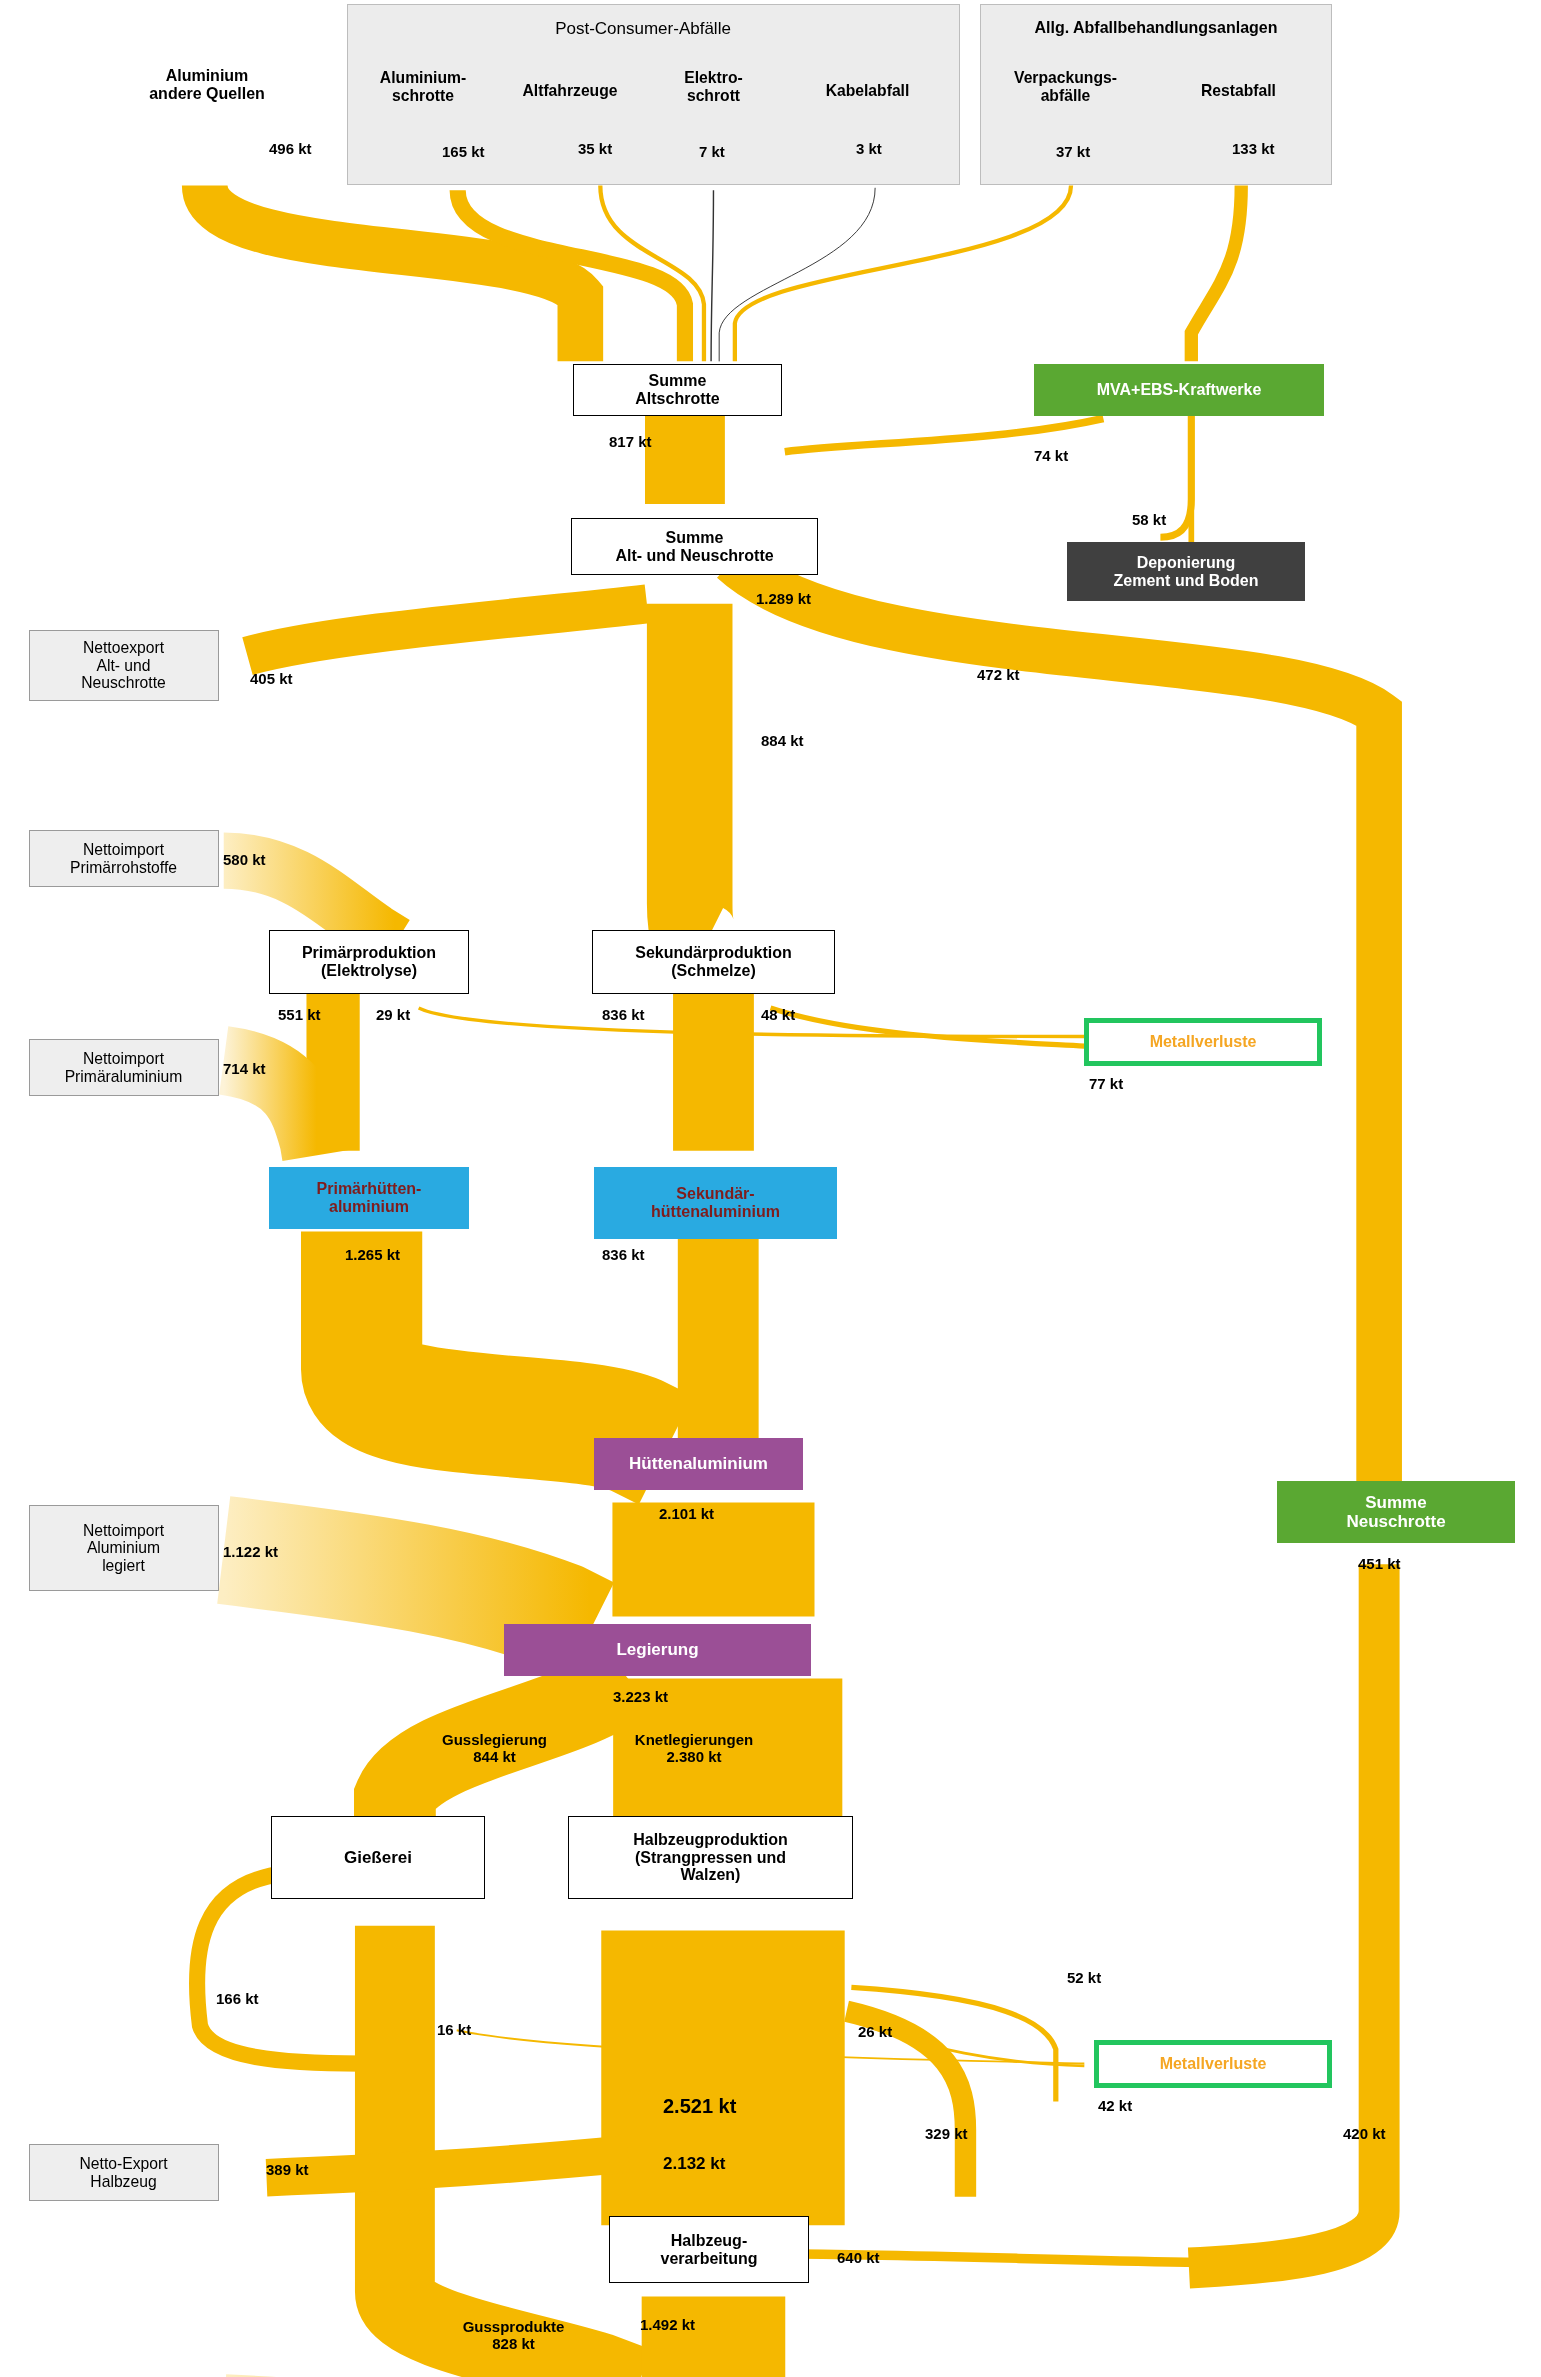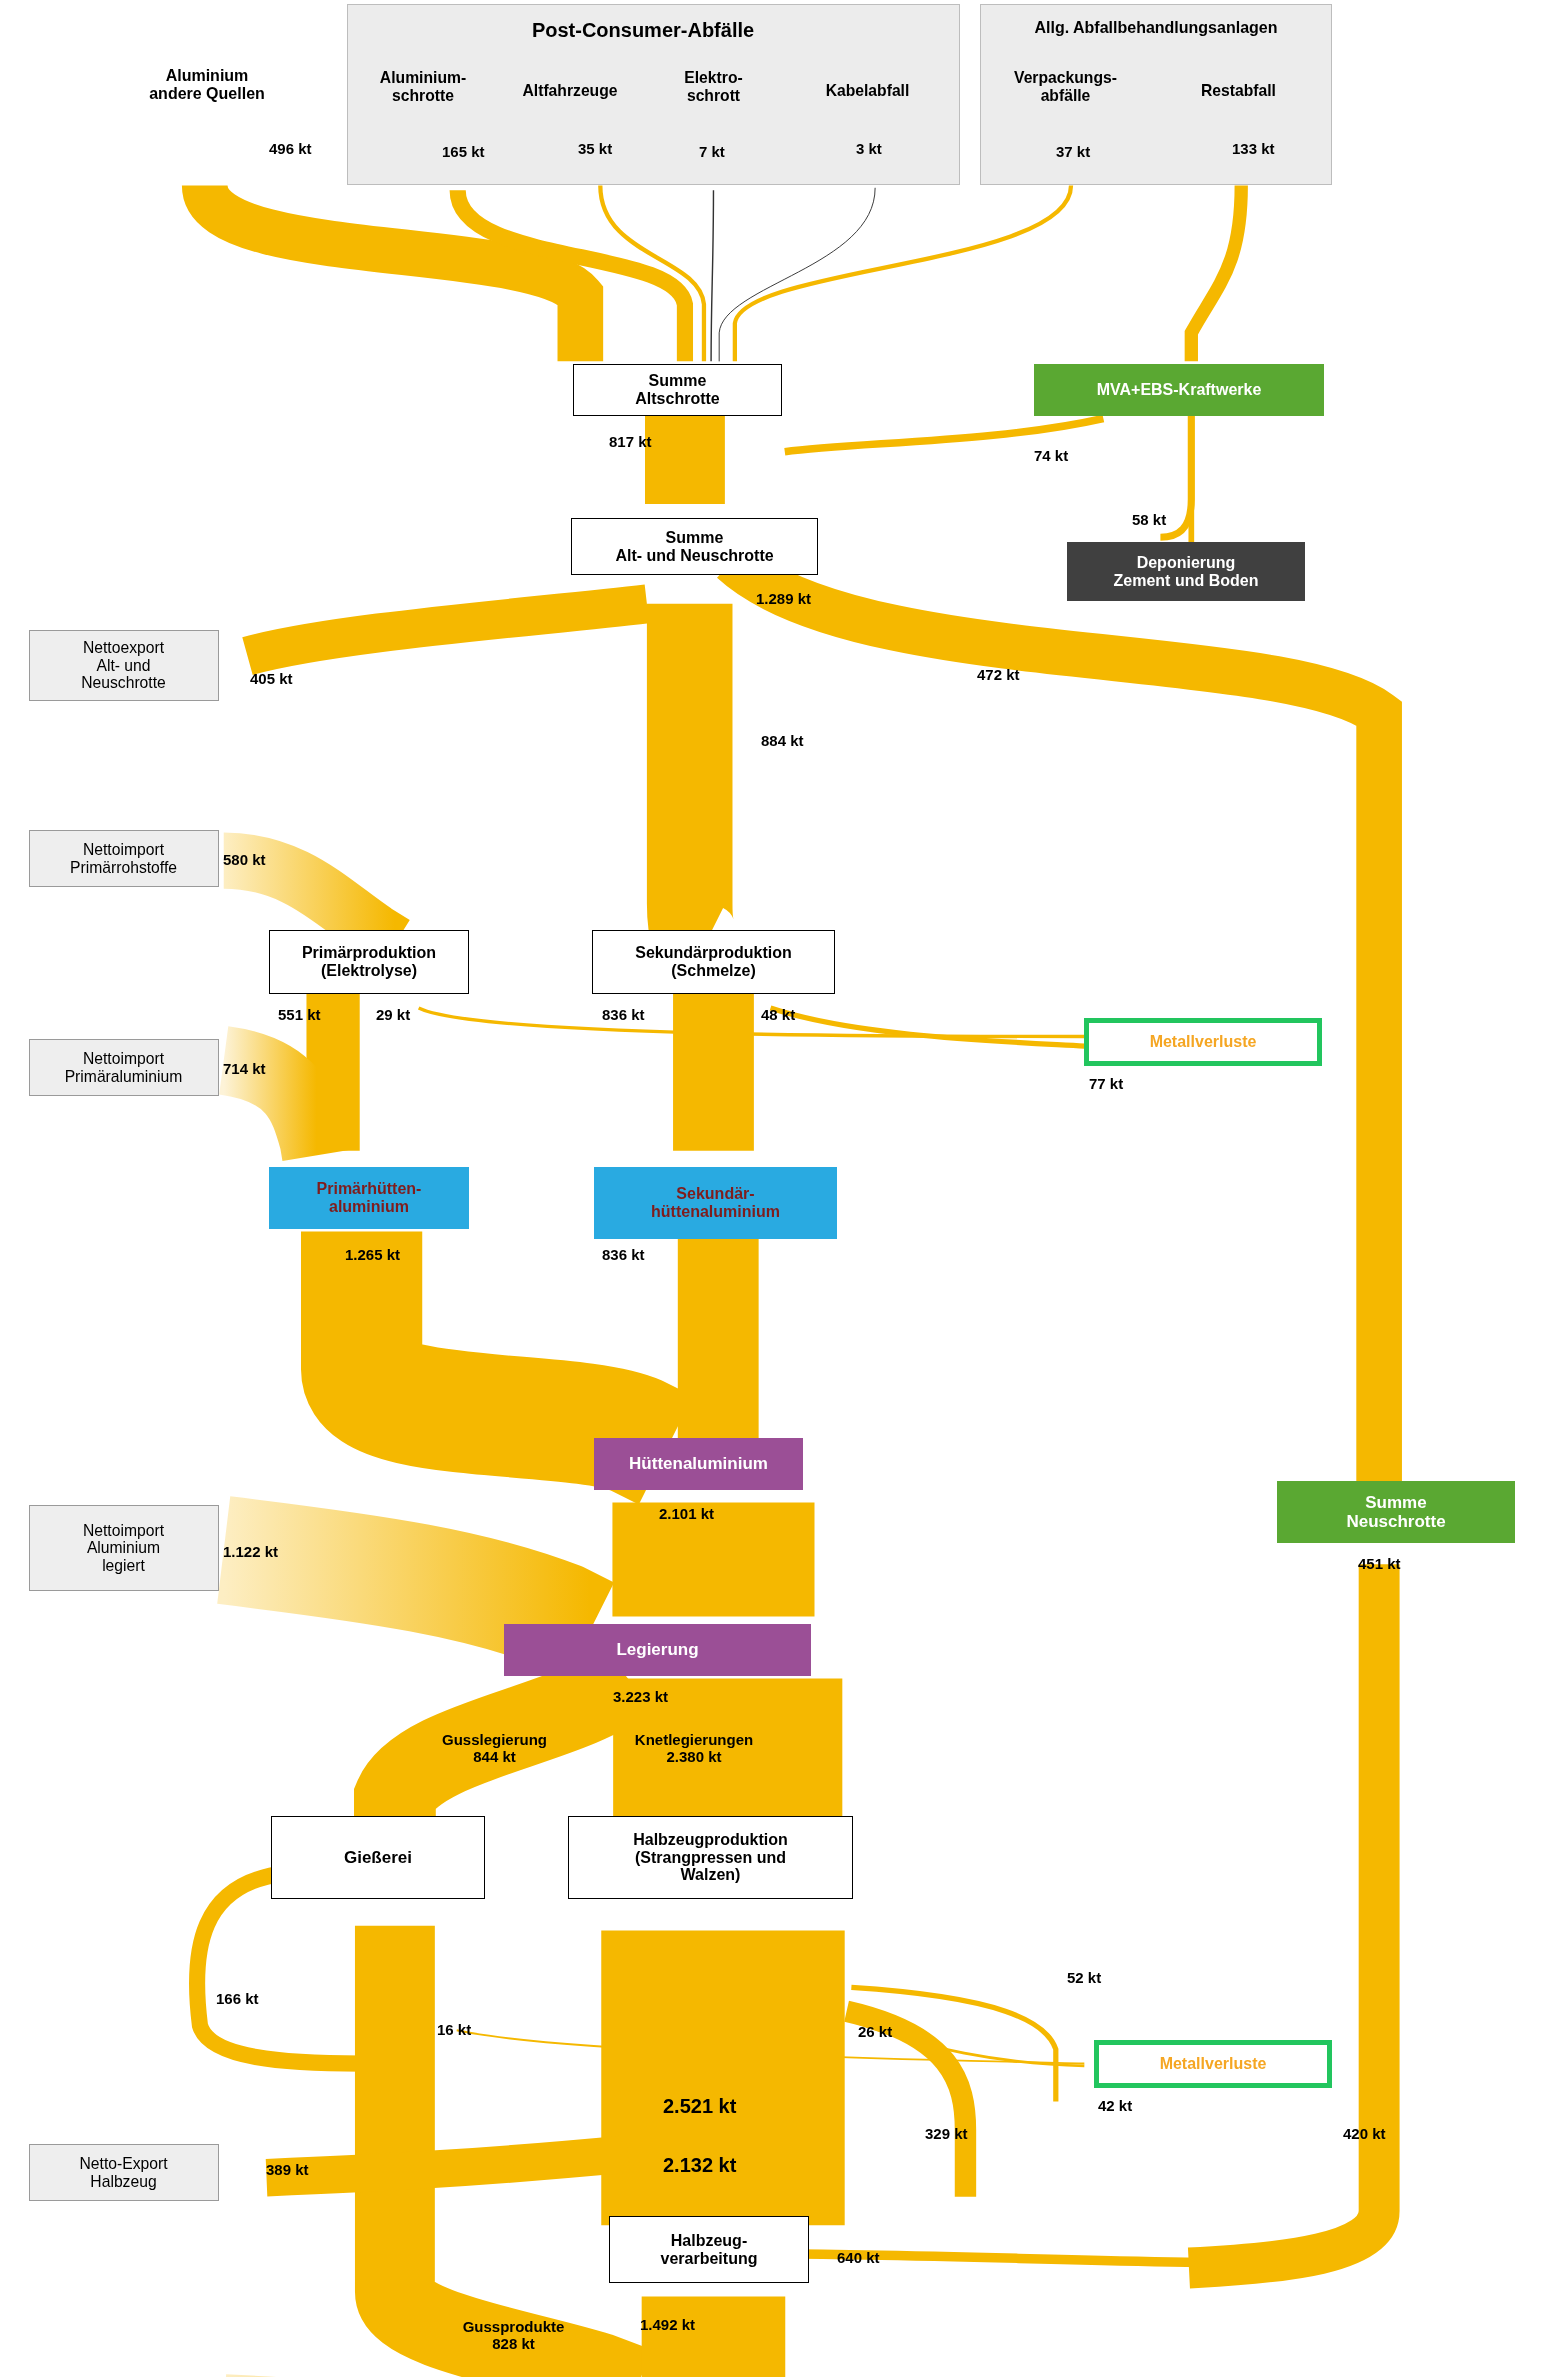--- a/index.html
+++ b/index.html
@@ -126,21 +126,21 @@
       <path d="M 1530,5540 C 1800,5620 2160,5680 2160,5790 L 2160,5880" stroke-width="43"></path>
 
       <path d="M 1560,5530 C 1900,5600 2560,5680 2560,5790 L 2560,5880" stroke-width="29"></path>
 
       <path d="M 1580,5520 C 2000,5580 2960,5660 2960,5790 L 2960,5880" stroke-width="36"></path>
     </g>
   </svg>
 
   <div class="grpbox" style="left:347px;top:3.8px;width:613px;height:181px;"></div>
   <div class="grpbox" style="left:980px;top:3.8px;width:352px;height:181px;"></div>
-  <div class="lbl" style="left:347px;top:19px;width:592px;font-size:20px;font-weight:bold;">Post-Consumer-Abfälle</div>
+  <div class="lbl" style="left:347px;top:19px;width:592px;font-size:17px;font-weight:normal;">Post-Consumer-Abfälle</div>
   <div class="lbl" style="left:980px;top:19px;width:352px;font-size:16px;font-weight:bold;">Allg. Abfallbehandlungsanlagen</div>
 
   <div class="lbl" style="left:124px;top:67px;width:166px;font-size:16px;font-weight:bold;white-space:pre-line;">Aluminium
 andere Quellen</div>
   <div class="val" style="left:269px;top:140px;font-size:15px;">496 kt</div>
 
   <div class="lbl" style="left:354px;top:69px;width:138px;font-size:15.7px;font-weight:bold;white-space:pre-line;">Aluminium-
 schrotte</div>
   <div class="val" style="left:442px;top:143px;font-size:15px;">165 kt</div>
 
@@ -237,21 +237,21 @@
 Walzen)</div>
 
   <div class="val" style="left:437px;top:2021px;font-size:15px;">16 kt</div>
   <div class="val" style="left:858px;top:2023px;font-size:15px;">26 kt</div>
   <div class="val" style="left:1067px;top:1969px;font-size:15px;">52 kt</div>
 
   <div class="node ometal" style="left:1094px;top:2040px;width:238px;height:48px;font-size:16px;">Metallverluste</div>
   <div class="val" style="left:1098px;top:2097px;font-size:15px;">42 kt</div>
 
   <div class="val" style="left:663px;top:2095px;font-size:20px;">2.521 kt</div>
-  <div class="val" style="left:663px;top:2154px;font-size:20px;">2.132 kt</div>
+  <div class="val" style="left:663px;top:2154px;font-size:17px;">2.132 kt</div>
   <div class="val" style="left:925px;top:2125px;font-size:15px;">329 kt</div>
   <div class="val" style="left:1343px;top:2125px;font-size:15px;">420 kt</div>
 
   <div class="node grey" style="left:28.5px;top:2144px;width:190px;height:57px;font-size:15.7px;white-space:pre-line;font-weight:normal;">Netto-Export
 Halbzeug</div>
   <div class="val" style="left:266px;top:2161px;font-size:15px;">389 kt</div>
 
   <div class="node white" style="left:609px;top:2216px;width:200px;height:67px;font-size:16px;white-space:pre-line;">Halbzeug-
 verarbeitung</div>
   <div class="val" style="left:640px;top:2316px;font-size:15px;">1.492 kt</div>

